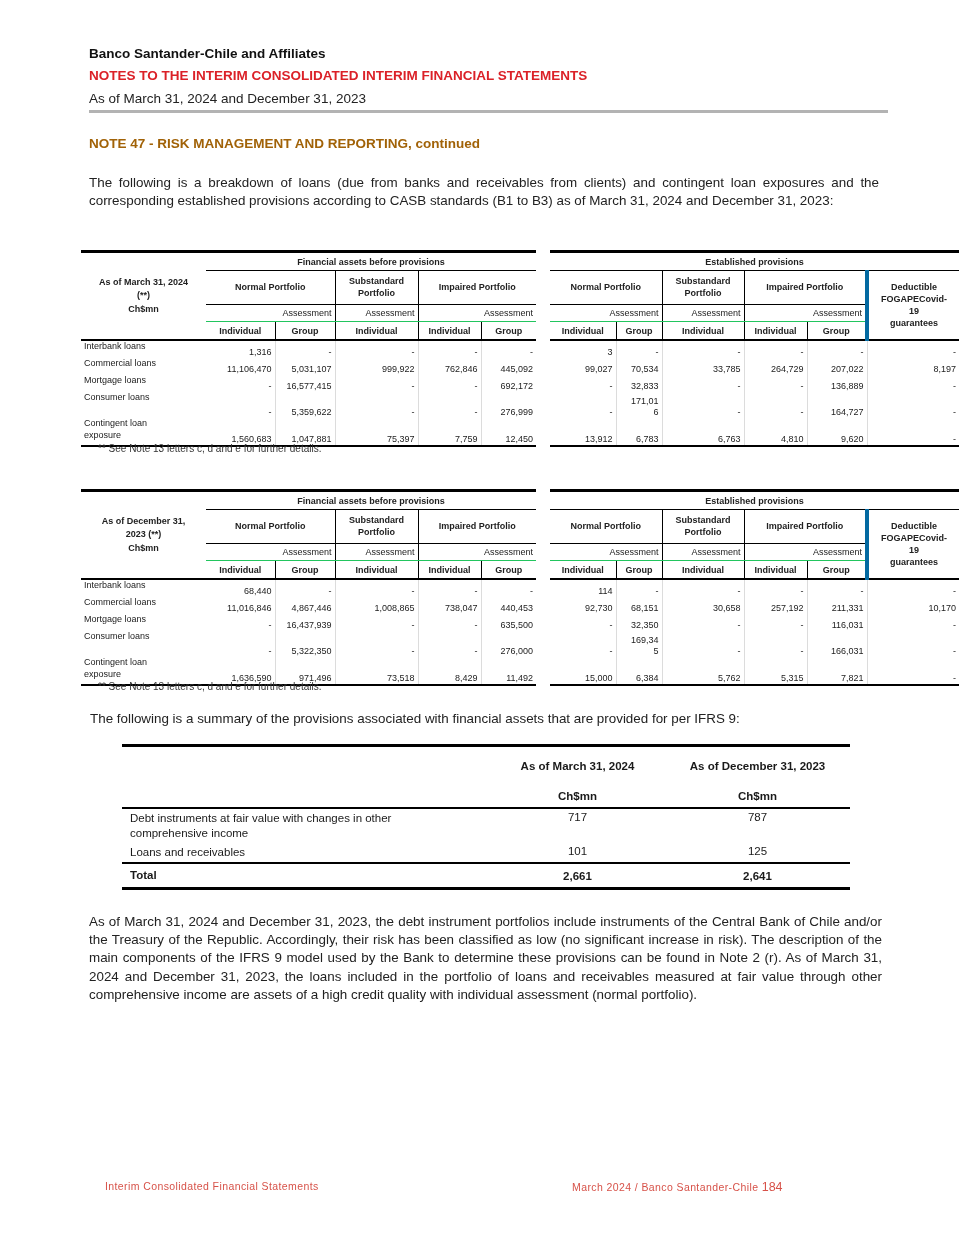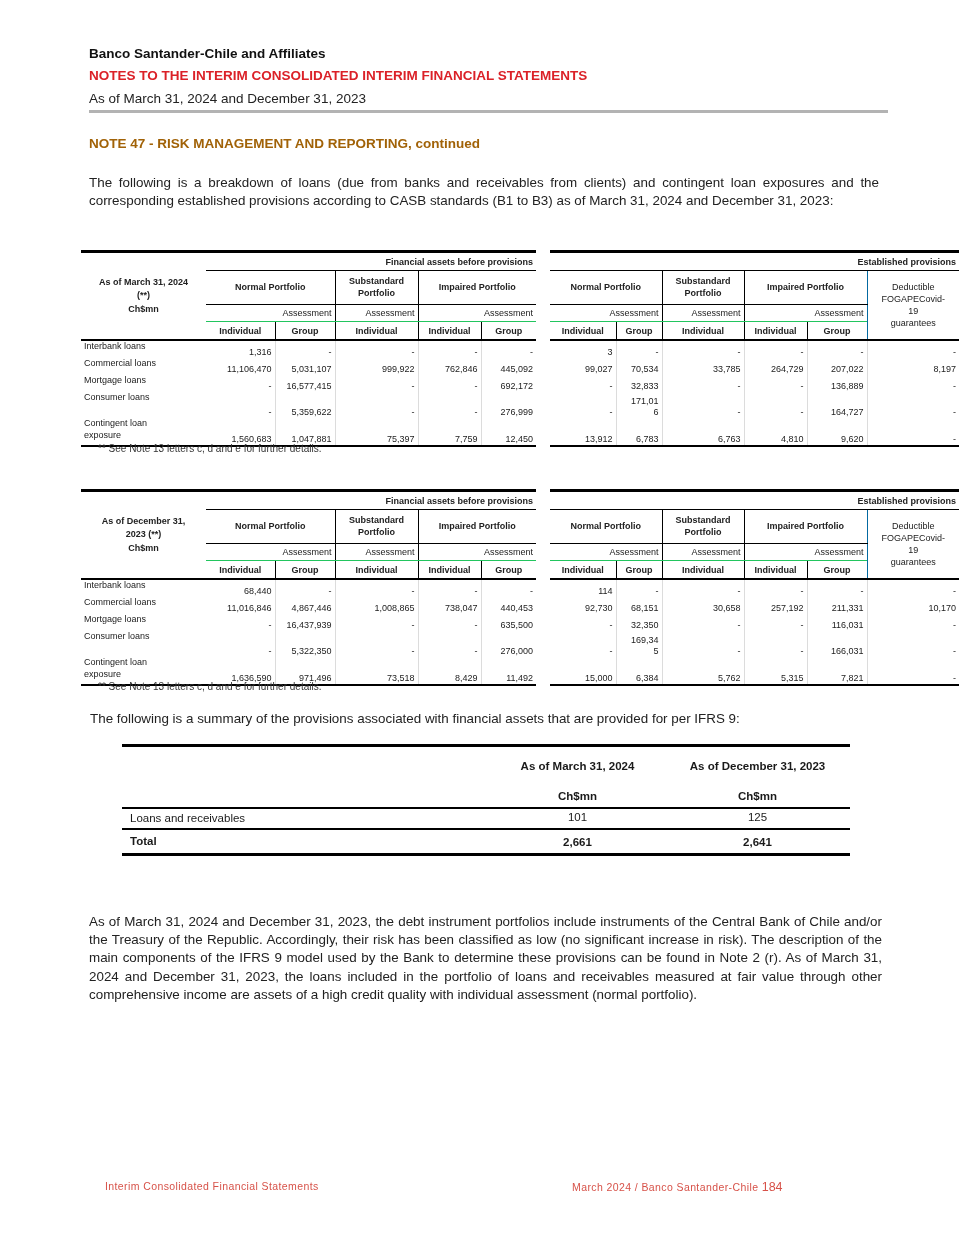--- a/index.html
+++ b/index.html
@@ -21,26 +21,26 @@
   .closing{left:89px;top:913px;width:793px;}
   .fn{font-size:10px;color:#333;}
   
   .twrap{display:flex;}
   .t1{left:81px;top:250px;}
   .t2{left:81px;top:489px;}
   .gap{width:14px;}
   table.bt{border-collapse:collapse;table-layout:fixed;border-top:3px solid #000;border-bottom:2.5px solid #000;}
   table.bt td{font-size:9px;color:#222;padding:0 3px;white-space:pre-line;overflow:hidden;}
   td.side{font-weight:700;font-size:9.5px;text-align:center;vertical-align:middle;line-height:1.5;border-bottom:2.5px solid #000;}
-  td.cap{font-weight:700;font-size:9.5px;text-align:right;border-bottom:1px solid #000;height:17px;vertical-align:middle;}
+  td.cap{font-weight:700;font-size:9.5px;text-align:center;border-bottom:1px solid #000;height:17px;vertical-align:middle;}
   td.pf{font-weight:700;text-align:center;vertical-align:middle;height:33px;border-bottom:1px solid #000;line-height:1.3;}
   td.as{font-weight:400;text-align:right;vertical-align:middle;height:16px;border-bottom:1px solid #22c55e;}
   td.ig{font-weight:700;text-align:center;vertical-align:middle;height:17px;border-bottom:2.5px solid #000;}
   td.bl{border-left:1px solid #000;}
-  td.deduct{font-weight:400;text-align:center;vertical-align:middle;border-left:1px solid #0369a1;border-bottom:2.5px solid #000;line-height:1.35;}
+  td.deduct{font-weight:700;text-align:center;vertical-align:middle;border-left:4px solid #0369a1;border-bottom:2.5px solid #000;line-height:1.35;}
   td.rl{font-size:9.5px;text-align:left;vertical-align:top;padding:2px 2px 2px 5px;line-height:1.3;}
   td.num{text-align:right;vertical-align:bottom;padding:2px 6px 3px 1px;line-height:1.25;}
   td.s{border-left:1px solid #dcdcdc;}
   tr.d1 td{height:17px;} tr.d2 td{height:17px;} tr.d3 td{height:17px;}
   tr.d4 td{height:26px;} tr.d5 td{height:27px;}
   .fn1{left:98px;top:443px;}
   .fn2{left:98px;top:681px;}
   
   table.sum{left:122px;top:744px;border-collapse:collapse;table-layout:fixed;width:728px;border-top:3px solid #000;border-bottom:3px solid #000;}
   table.sum td{font-size:11.5px;color:#1a1a1a;}
@@ -397,20 +397,25 @@
     <td class="sh"></td>
     <td class="sh">As of March 31, 2024</td>
     <td class="sh">As of December 31, 2023</td>
   </tr>
   <tr>
     <td class="su"></td>
     <td class="su">Ch$mn</td>
     <td class="su">Ch$mn</td>
   </tr>
   <tr>
+    <td class="sl">Debt instruments at fair value with changes in other comprehensive income</td>
+    <td class="sv">717</td>
+    <td class="sv">787</td>
+  </tr>
+  <tr>
     <td class="sl">Loans and receivables</td>
     <td class="sv">101</td>
     <td class="sv">125</td>
   </tr>
   <tr class="totrow">
     <td class="sl">Total</td>
     <td class="sv">2,661</td>
     <td class="sv">2,641</td>
   </tr>
 </tbody>

